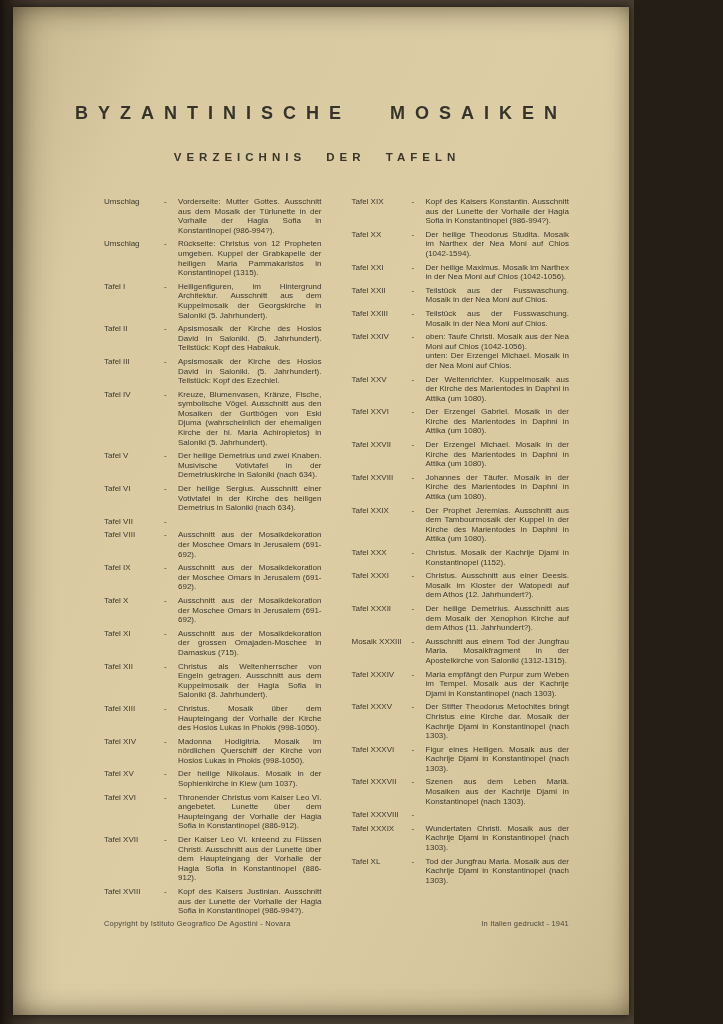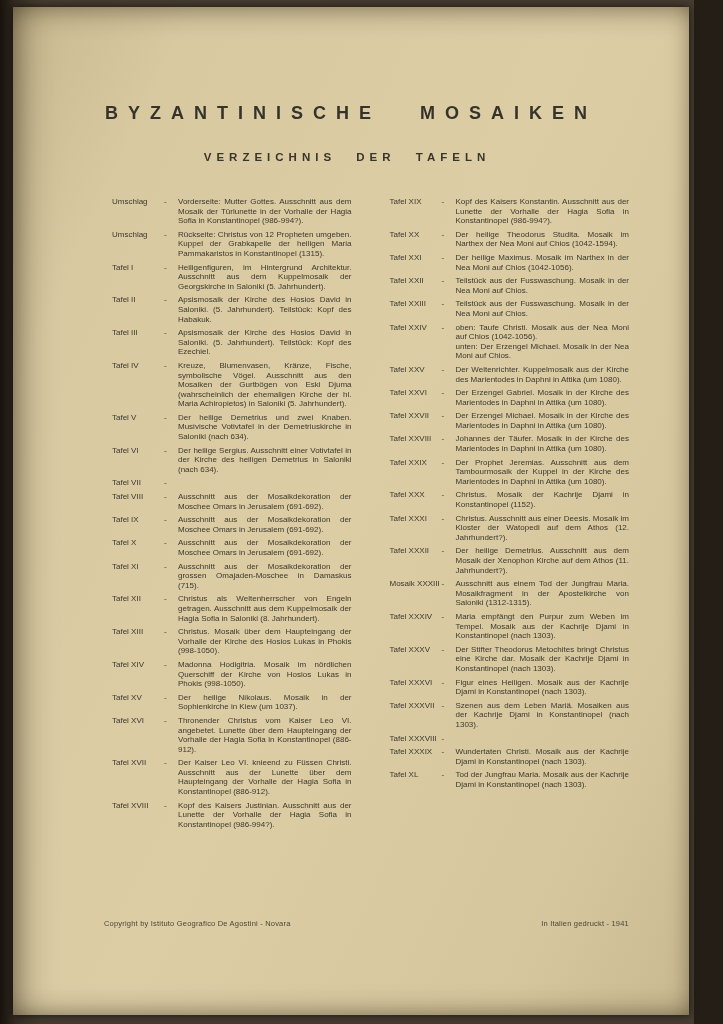--- a/index.html
+++ b/index.html
@@ -3,21 +3,21 @@
 <meta charset="utf-8">
 <style>
   html, body { margin: 0; padding: 0; }
   body {
     width: 723px; height: 1024px;
     background: #241e17;
     font-family: "Liberation Sans", sans-serif;
     overflow: hidden;
   }
   .scene {
-    position: relative; width: 694px; height: 1024px;
+    position: relative; width: 634px; height: 1024px;
     background: linear-gradient(90deg, #17120d 0px, #352d23 16px, #463c30 42px, #463c30 100%);
   }
   .paper {
     position: absolute; left: 13px; top: 7px; right: 5px; bottom: 9px;
     background: linear-gradient(115deg, #c7b88f 0%, #d8c9a1 16%, #dccda5 50%, #d6c69d 84%, #c9b990 100%);
     box-shadow:
       inset 24px 0 36px -20px rgba(40,30,15,.55),
       inset -10px 0 26px -14px rgba(40,30,15,.38),
       inset 0 18px 30px -18px rgba(40,30,15,.42),
       inset 0 -16px 28px -16px rgba(40,30,15,.38),
@@ -42,21 +42,21 @@
     margin: 34px 60px 0 91px;
   }
   .col { flex: 1; min-width: 0; }
   .row {
     display: grid;
     grid-template-columns: 60px 14px 1fr;
     margin-bottom: 4px;
     font-size: 8px; line-height: 9.6px;
     color: #3b382d;
   }
-  .lbl { white-space: nowrap; margin-left: 8px; }
+  .lbl { white-space: nowrap; }
   .dash { text-align: left; }
   .txt { text-align: justify; white-space: pre-line; }
   .footer {
     position: absolute; left: 91px; right: 60px; top: 912px;
     display: flex; justify-content: space-between;
     font-size: 7.5px; color: #4a463a;
     letter-spacing: 0.2px;
   }
 </style>
 </head>

